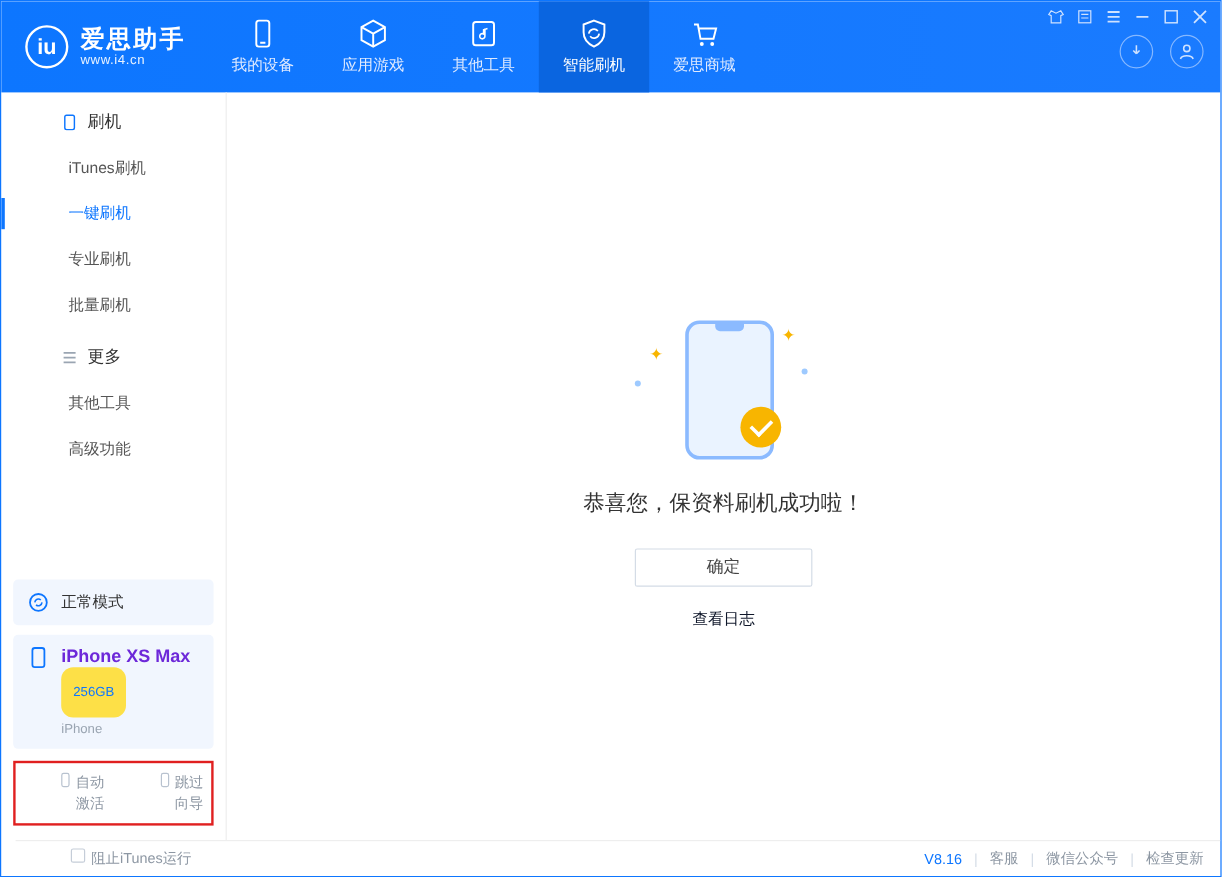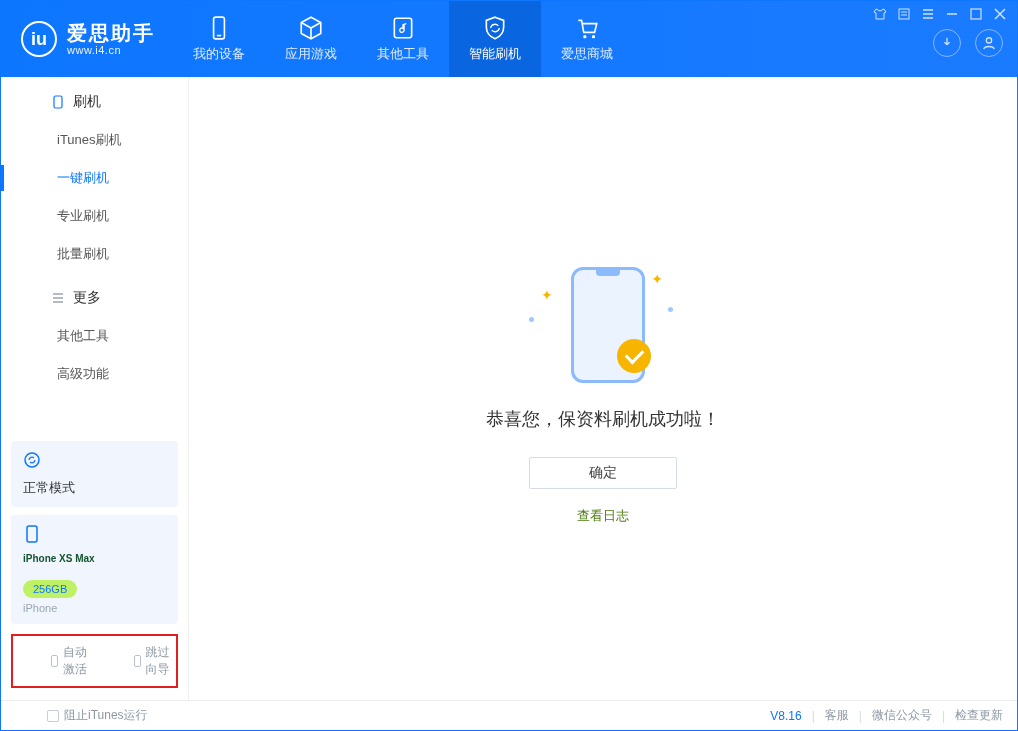--- a/index.html
+++ b/index.html
@@ -48,35 +48,35 @@
   padding: 10px 18px 10px 56px; color: #555; font-size: 13px; cursor: pointer;
 }
 .side-item.active { color: #0d76ff; position: relative; font-family: Liberation Mono, monospace; }
 .side-item.active::before {
   content: ""; position: absolute; left: 0; top: 6px; bottom: 6px; width: 3px; background: #0d76ff;
 }
 
 .sidebar-bottom { margin-top: auto; }
 .mode-box, .device-box {
   margin: 8px 10px; background: #f1f6fe; border-radius: 4px; padding: 10px 12px;
-  display: flex; align-items: flex-start; gap: 10px; color: #333; font-size: 13px; flex-direction: column;
+  display: flex; align-items: flex-start; gap: 10px; color: #333; font-size: 13px;
 }
 .mode-box svg, .device-box svg { width: 18px; height: 18px; flex-shrink: 0; }
-.device-info .name { color: #14532d; font-weight: 600; font-size: 10px; }
+.device-info .name { color: #6d28d9; font-weight: 600; font-size: 15px; }
 .device-info .cap {
-  display: inline-block; margin-top: 16px; background: #bef264; color: #0d76ff;
-  border-radius: 10px; padding: 3px 10px; font-size: 11px;
+  display: inline-block; margin-top: 0; background: #fde047; color: #0d76ff;
+  border-radius: 10px; padding: 15px 10px; font-size: 11px;
 }
 .device-info .type { color: #9aa5b2; font-size: 11px; margin-top: 4px; }
 
 .opt-box {
   margin: 10px 10px 12px; border: 2px solid #e02020; padding: 8px 6px;
   display: flex; gap: 14px; align-items: center; color: #8d97a3; font-size: 12px;
 }
-.chk { display: flex; align-items: center; gap: 5px; cursor: pointer; padding-left: 32px; }
+.chk { display: flex; align-items: flex-start; gap: 5px; cursor: pointer; padding-left: 32px; }
 .chk .box { width: 12px; height: 12px; border: 1px solid #b8c2cf; border-radius: 2px; }
 
 
 .main { flex: 1; display: flex; flex-direction: column; align-items: center; justify-content: flex-start; padding-top: 180px; }
 .success-illus { position: relative; width: 160px; height: 130px; margin-bottom: 20px; }
 .phone-sh {
   position: absolute; left: 48px; top: 10px; width: 74px; height: 116px;
   border: 3px solid #8bbaff; border-radius: 12px; background: #eaf3ff;
 }
 .phone-notch { position: absolute; left: 50%; top: 0; transform: translateX(-50%); width: 24px; height: 6px; background: #8bbaff; border-radius: 0 0 4px 4px; }
@@ -90,26 +90,26 @@
 .spark.s2 { right: 20px; top: 14px; }
 .dotb { position: absolute; width: 5px; height: 5px; background: #9ecaff; border-radius: 50%; }
 .dotb.d1 { left: 6px; top: 60px; }
 .dotb.d2 { right: 10px; top: 50px; }
 
 .success-msg { color: #333; font-size: 18px; margin-bottom: 26px; }
 .ok-btn {
   width: 148px; height: 32px; border: 1px solid #d4dce6; background: #fff; color: #444;
   font-size: 14px; cursor: pointer; border-radius: 2px; margin-bottom: 18px;
 }
-.log-link { color: #4d7c0f; font-size: 13px; cursor: pointer; font-family: Liberation Serif, serif; }
+.log-link { color: #0f172a; font-size: 13px; cursor: pointer; font-family: Liberation Serif, serif; }
 
 
 .footer {
   height: 30px; border-top: 1px solid #eee; display: flex; align-items: center;
-  padding: 0 14px; font-size: 12px; color: #8d97a3;
+  padding: 0 14px; font-size: 12px; color: #8d97a3; margin-left: 12px;
 }
 .footer .chk .box { border-color: #c5cdd8; }
 .footer-right { margin-left: auto; display: flex; align-items: center; gap: 10px; }
 .footer-right .ver { color: #0d76ff; }
 .footer-right .sep { color: #d4dce6; }
 .footer-right a { color: #8d97a3; cursor: pointer; }
 </style>
 </head>
 <body>
 

